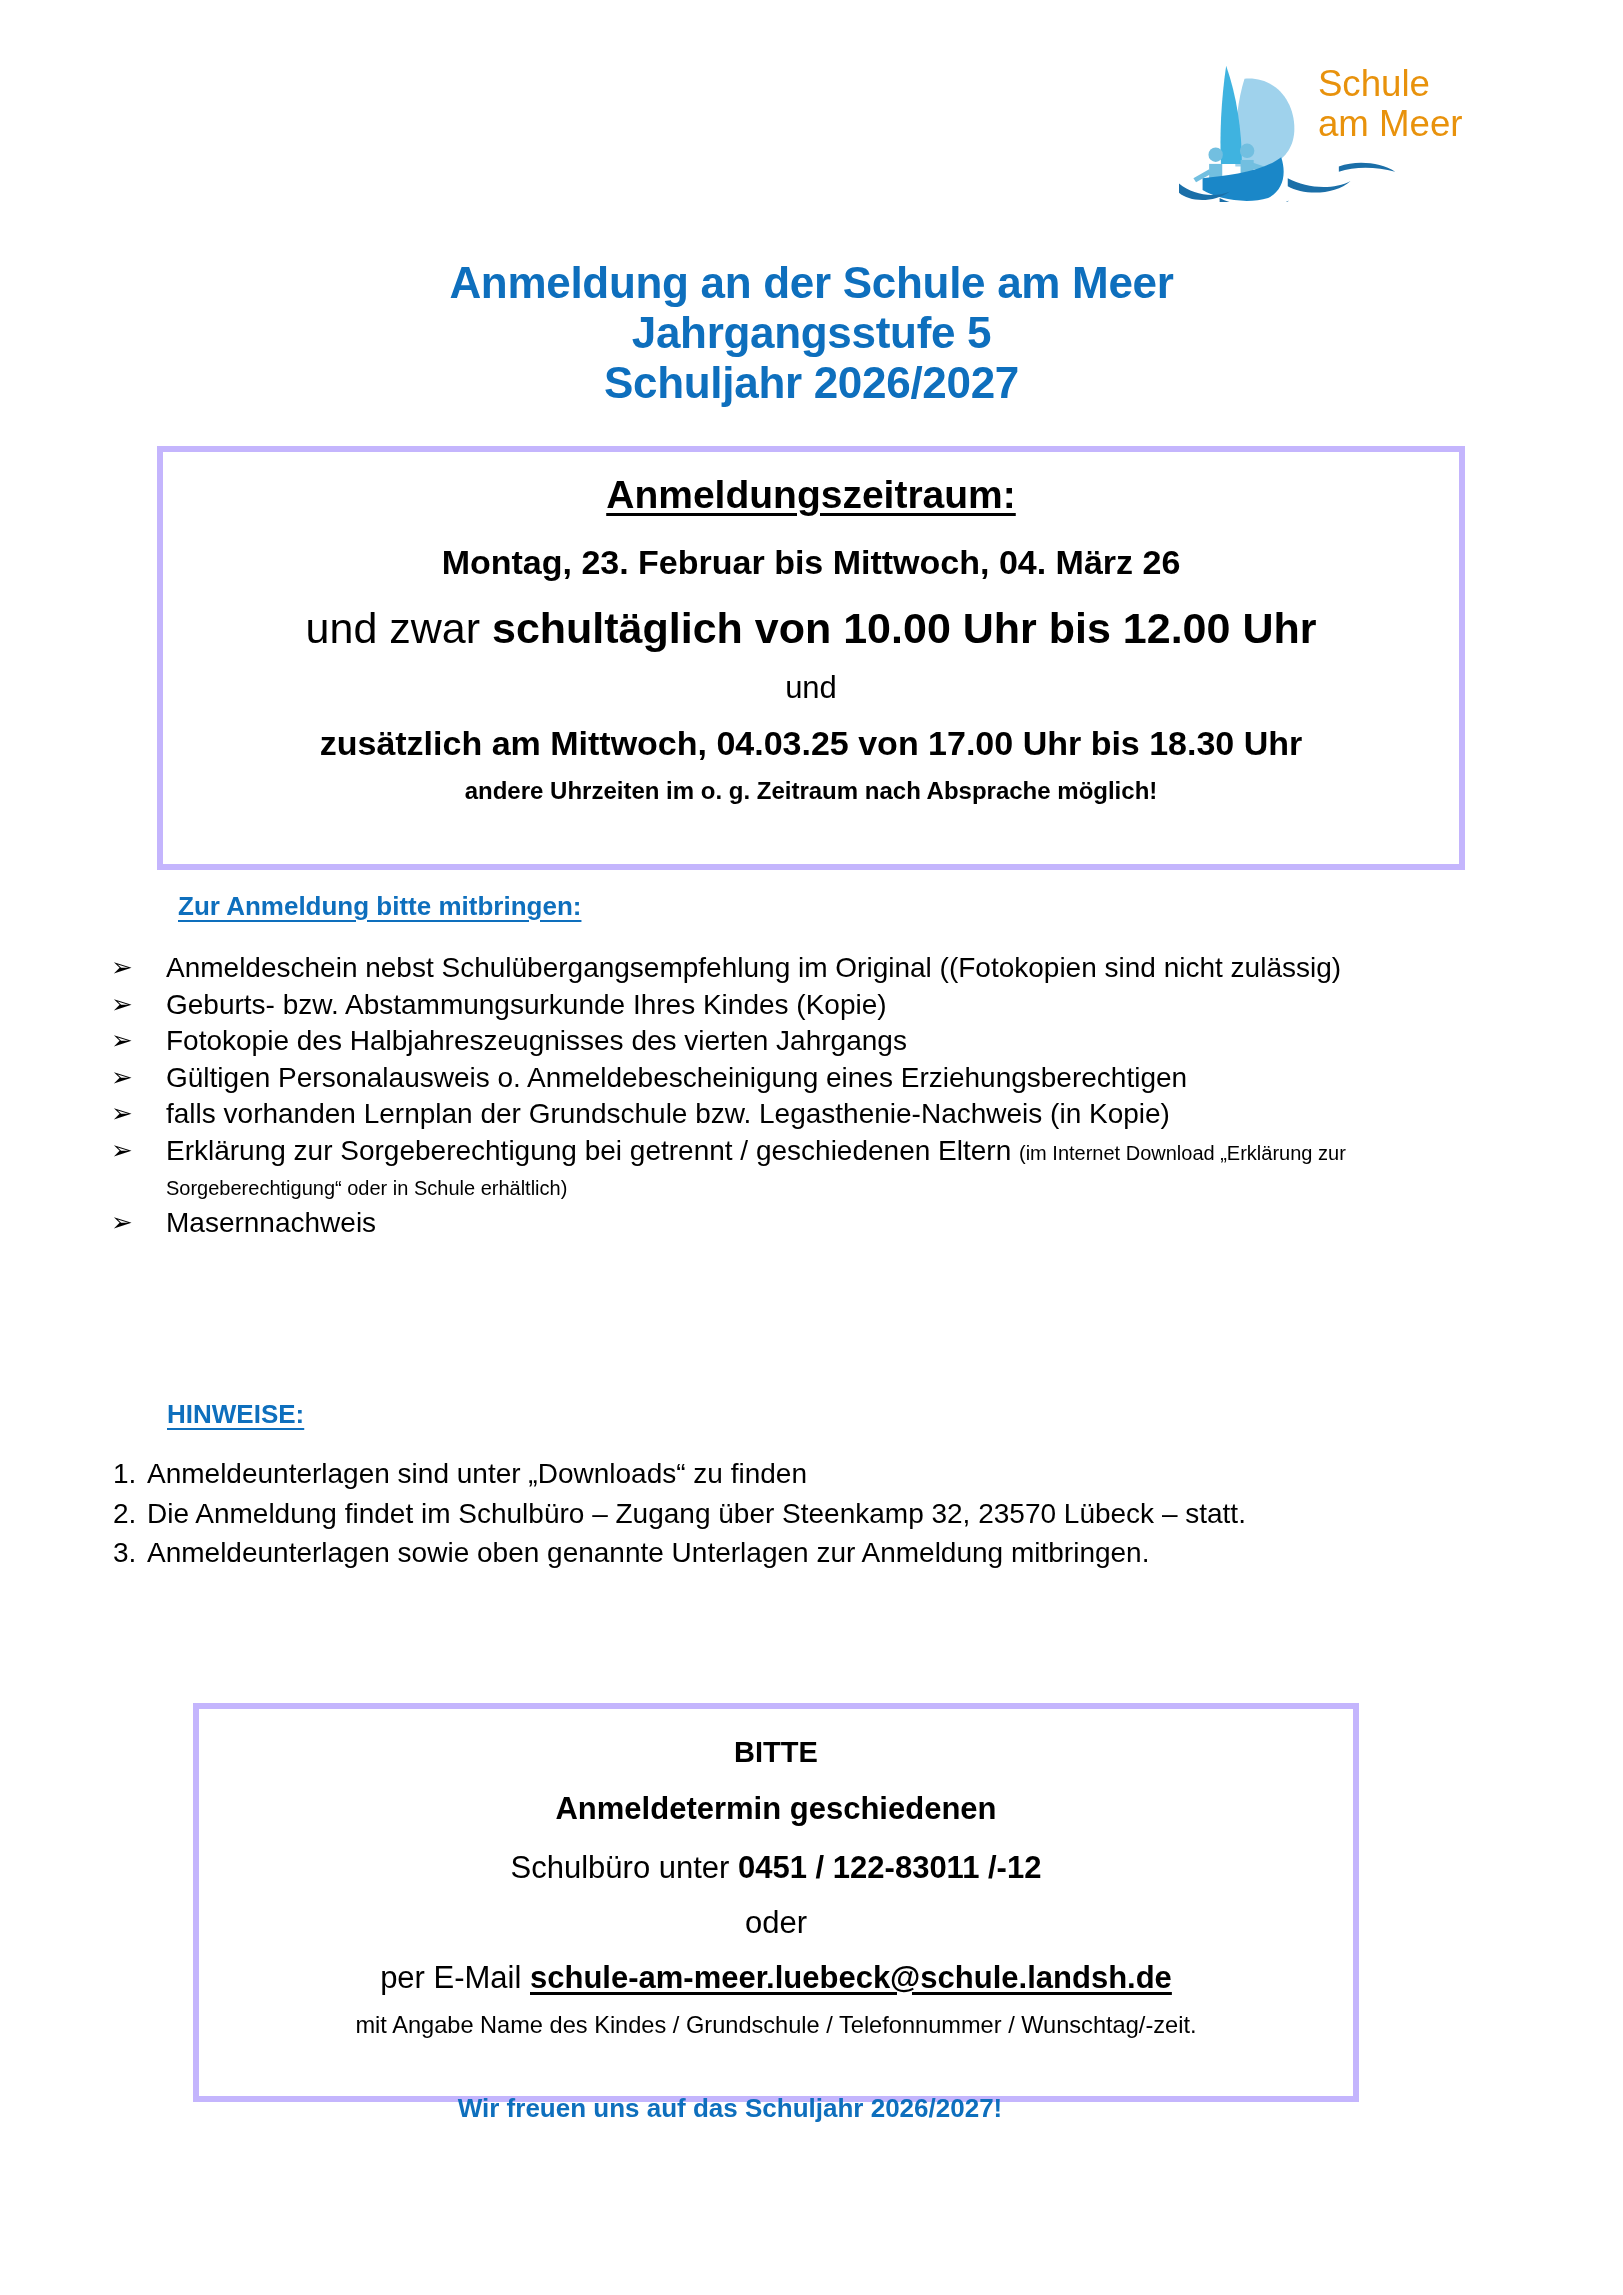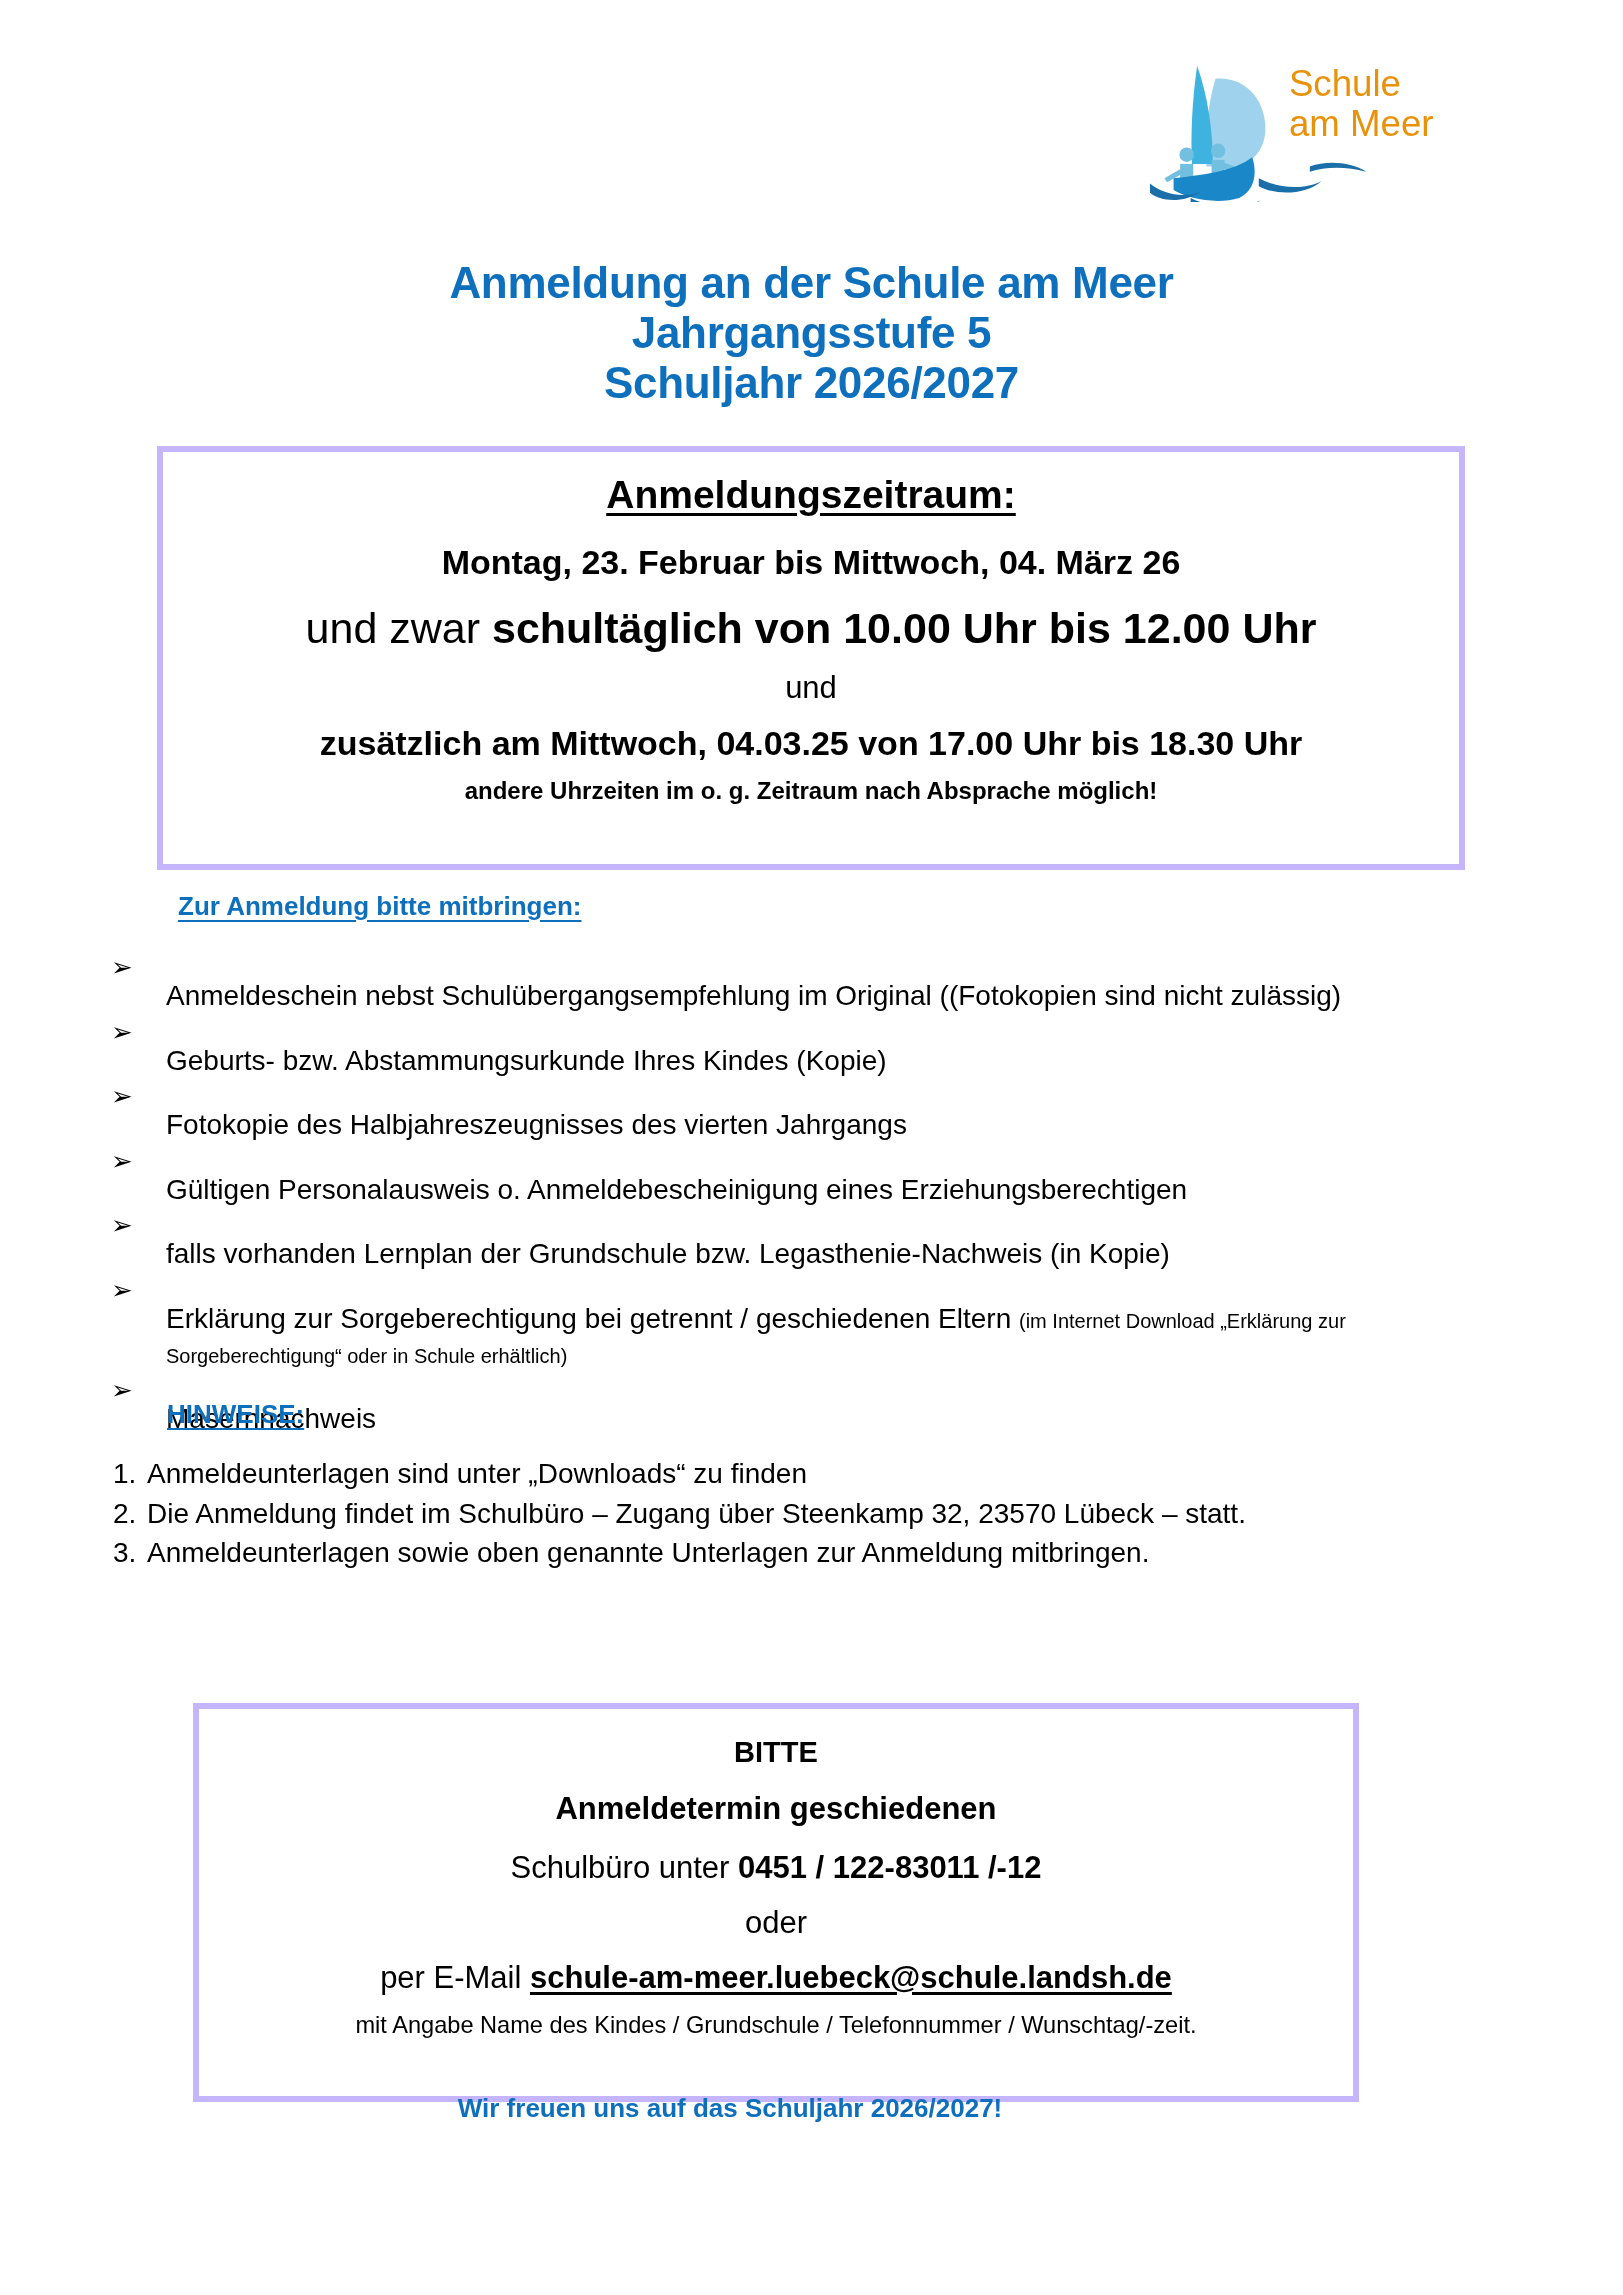--- a/index.html
+++ b/index.html
@@ -17,21 +17,21 @@
     overflow: hidden;
   }
   .page {
     position: absolute;
     inset: 0;
   }
 
   
   .logo {
     position: absolute;
-    left: 1150px;
+    left: 1179px;
     top: 38px;
     width: 321px;
     height: 164px;
   }
   .logo svg { display: block; width: 100%; height: 100%; }
 
   
   .title-block {
     position: absolute;
     left: 0;
@@ -183,21 +183,20 @@
     flex: 0 0 55px;
     text-align: left;
     font-size: 26px;
     line-height: 1.32;
     font-family: "DejaVu Sans", sans-serif;
     font-stretch: normal;
   }
   .bullet-text {
     flex: 1 1 auto;
     max-width: 1354px;
-    margin-top: 28px;
   }
   .bullet-text .small {
     font-size: 20px;
   }
 
   
   .notes {
     position: absolute;
     left: 113px;
     top: 1456px;

